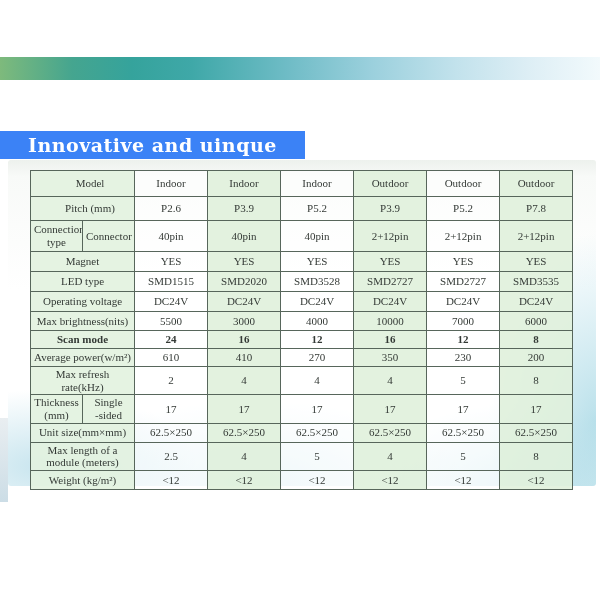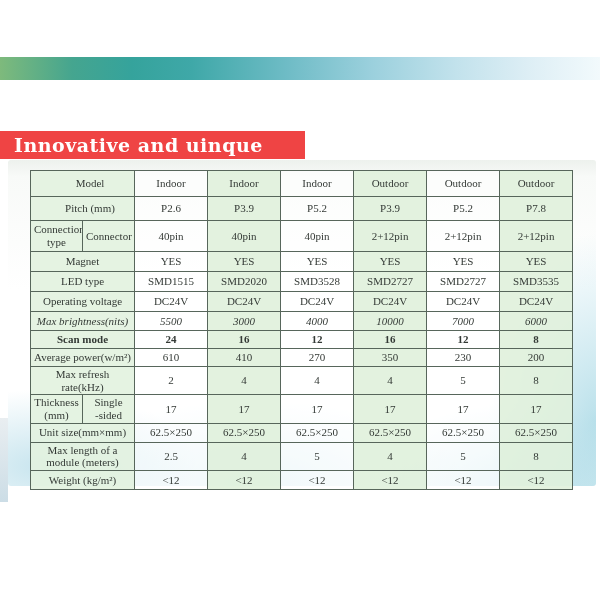--- a/index.html
+++ b/index.html
@@ -11,23 +11,23 @@
   
   .top-band{
     position:absolute;left:0;top:57;top:57px;width:600px;height:23px;
     background:linear-gradient(90deg,
       #7eba7c 0%, #45a58f 12%, #35a39c 22%, #3fa8a8 32%,
       #6fbcc6 48%, #9bd0dd 62%, #c2e2ec 76%, #ddeef5 88%, #f2fafc 100%);
   }
   
   .title-bar{
     position:absolute;left:0;top:131px;width:305px;height:28px;
-    background:#ef4444;
+    background:#3b82f6;
     display:flex;align-items:center;
-    padding-left:14px;box-sizing:border-box;
+    padding-left:28px;box-sizing:border-box;
   }
   .title-bar span{
     color:#ffffff;font-family:"DejaVu Serif", serif;
     font-weight:bold;font-size:19px;letter-spacing:0.5px;
     white-space:nowrap;
   }
   
   .panel{
     position:absolute;left:8px;top:160px;width:588px;height:326px;
     border-radius:3px;
@@ -132,21 +132,21 @@
       </tr>
       <tr style="height: 20px;">
         <td colspan="2" class="lab">Operating voltage</td>
         <td class="w">DC24V</td>
         <td class="g">DC24V</td>
         <td class="w">DC24V</td>
         <td class="g">DC24V</td>
         <td class="w">DC24V</td>
         <td class="g">DC24V</td>
       </tr>
-      <tr style="height: 19px; font-style: italic;">
+      <tr style="height: 19px;">
         <td colspan="2" class="lab">Max brightness(nits)</td>
         <td class="w">5500</td>
         <td class="g">3000</td>
         <td class="w">4000</td>
         <td class="g">10000</td>
         <td class="w">7000</td>
         <td class="g">6000</td>
       </tr>
       <tr style="height: 18px; font-weight: bold;">
         <td colspan="2" class="lab">Scan mode</td>

